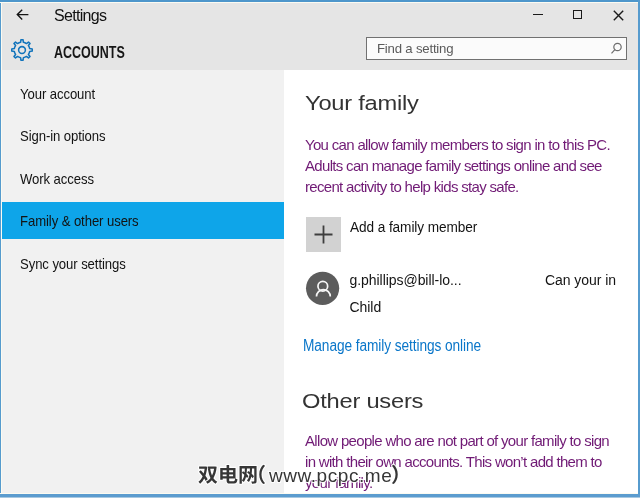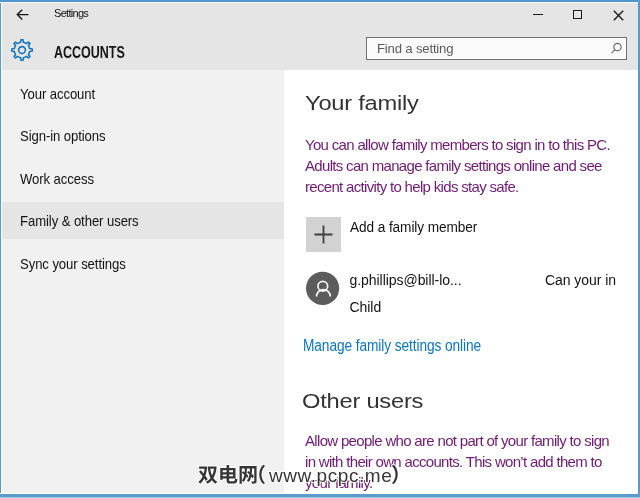--- a/index.html
+++ b/index.html
@@ -9,30 +9,30 @@
   .topband{left:0;top:0;width:640px;height:70px;background:#e5e5e5;}
   .sidebar{left:0;top:70px;width:284px;height:424px;background:#f1f1f1;}
   .bL{left:0;top:0;width:1px;height:498px;background:#569bce;}
   .bT{left:0;top:0;width:640px;height:2px;background:#4e96cb;}
   .bT2{left:0;top:2px;width:640px;height:1px;background:#fbfbf2;}
   .bL2{left:1px;top:2px;width:1px;height:492px;background:#fbfbf2;}
   .bB0{left:0;top:493px;width:640px;height:1px;background:#fbfbf2;}
   .bR{left:638px;top:0;width:2px;height:498px;background:#569bce;}
   .bB{left:0;top:494px;width:640px;height:3px;background:#5b9ccf;}
   .bB2{left:0;top:497px;width:640px;height:1px;background:#a8c8e0;}
-  .titletxt{left:54px;top:7px;font-size:11px;color:#111;letter-spacing:-0.7px;}
+  .titletxt{left:54px;top:7px;font-size:16px;color:#111;letter-spacing:-0.7px;}
   .accounts{left:54px;top:43px;font-size:17px;font-weight:700;color:#161616;
             transform:scaleX(0.735);transform-origin:0 0;letter-spacing:0px;}
   .search{left:366px;top:37px;width:261px;height:23px;background:#fbfbfb;
           border:1px solid #717171;box-sizing:border-box;}
   .searchtxt{left:377px;top:40.5px;font-size:13.2px;color:#5a5a5a;letter-spacing:-0.2px;}
   .item{left:0;width:284px;height:37px;display:flex;align-items:center;
         padding-left:20px;box-sizing:border-box;font-size:15px;color:#131313;letter-spacing:-0.1px;}
   .item>span{display:inline-block;transform:scaleX(0.875);transform-origin:0 50%;}
-  .hl{background:#e5e5e5;}
+  .hl{background:#0ea5e9;}
   .h1{font-size:20.5px;font-weight:400;color:#333;letter-spacing:-0.2px;transform:scaleX(1.155);transform-origin:0 0;}
   .body15{font-size:15px;color:#701a75;line-height:20.9px;letter-spacing:-0.68px;}
   .plusbtn{left:306px;top:217px;width:35px;height:35px;background:#d2d2d2;}
   .addtxt{left:350px;top:218px;font-size:15.5px;color:#131313;letter-spacing:-0.1px;transform:scaleX(0.88);transform-origin:0 0;}
   .gline{font-size:14px;color:#131313;letter-spacing:-0.05px;}
   .link{left:303px;top:336.5px;font-size:15.8px;color:#0a76c9;letter-spacing:-0.1px;transform:scaleX(0.868);transform-origin:0 0;}
 </style>
 </head>
 <body>
 <div class="abs topband"></div>

